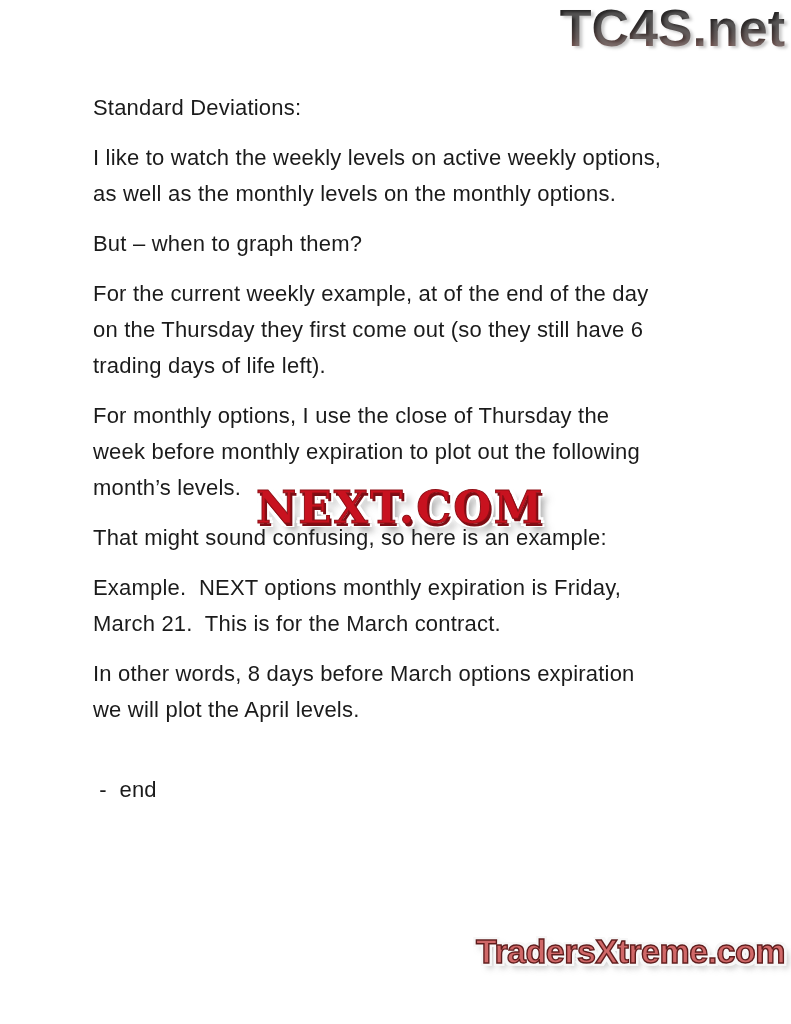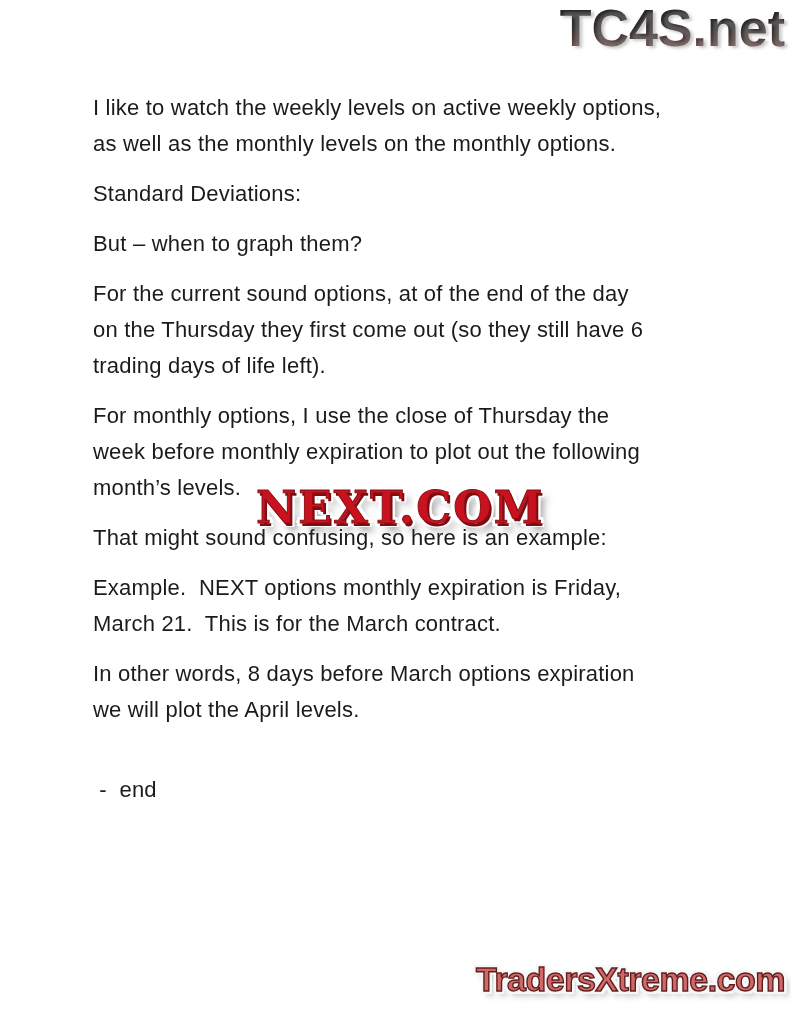--- a/index.html
+++ b/index.html
@@ -63,21 +63,21 @@
     text-shadow:
       2px 3px 0 #7d0d14,
       -3px -3px 0 #ffffff, 3px -3px 0 #ffffff, -3px 3px 0 #ffffff, 4px 4px 0 #ffffff,
       0 -4px 0 #ffffff, 0 4px 0 #ffffff, -4px 0 0 #ffffff, 4px 0 0 #ffffff,
       7px 8px 7px rgba(90,90,90,0.55);
   }
 
   
   .bottom-logo {
     position: absolute;
-    top: 960px;
+    top: 932px;
     right: 6px;
     font-family: "Liberation Sans", sans-serif;
     font-weight: bold;
     font-size: 34px;
     line-height: 38px;
     letter-spacing: -0.5px;
     color: #d06868;
     -webkit-text-stroke: 1.4px #5e1c1c;
     text-shadow:
       -3px -3px 0 #f7f7f7, 3px -3px 0 #f7f7f7, -3px 3px 0 #f7f7f7, 3px 3px 0 #f7f7f7,
@@ -88,34 +88,34 @@
 </head>
 <body>
 
 <div class="page">
 
   <div class="top-logo">TC4S.net</div>
 
   <div class="doc-body">
 
     <div class="para">
-      <div class="line">I like to watch the weekly levels on active weekly options,</div>
-      <div class="line">as well as the monthly levels on the monthly options.</div>
+      <div class="line">Standard Deviations:</div>
     </div>
 
     <div class="para">
-      <div class="line">Standard Deviations:</div>
+      <div class="line">I like to watch the weekly levels on active weekly options,</div>
+      <div class="line">as well as the monthly levels on the monthly options.</div>
     </div>
 
     <div class="para">
       <div class="line">But – when to graph them?</div>
     </div>
 
     <div class="para">
-      <div class="line">For the current sound options, at of the end of the day</div>
+      <div class="line">For the current weekly example, at of the end of the day</div>
       <div class="line">on the Thursday they first come out (so they still have 6</div>
       <div class="line">trading days of life left).</div>
     </div>
 
     <div class="para">
       <div class="line">For monthly options, I use the close of Thursday the</div>
       <div class="line">week before monthly expiration to plot out the following</div>
       <div class="line">month’s levels.</div>
     </div>
 

